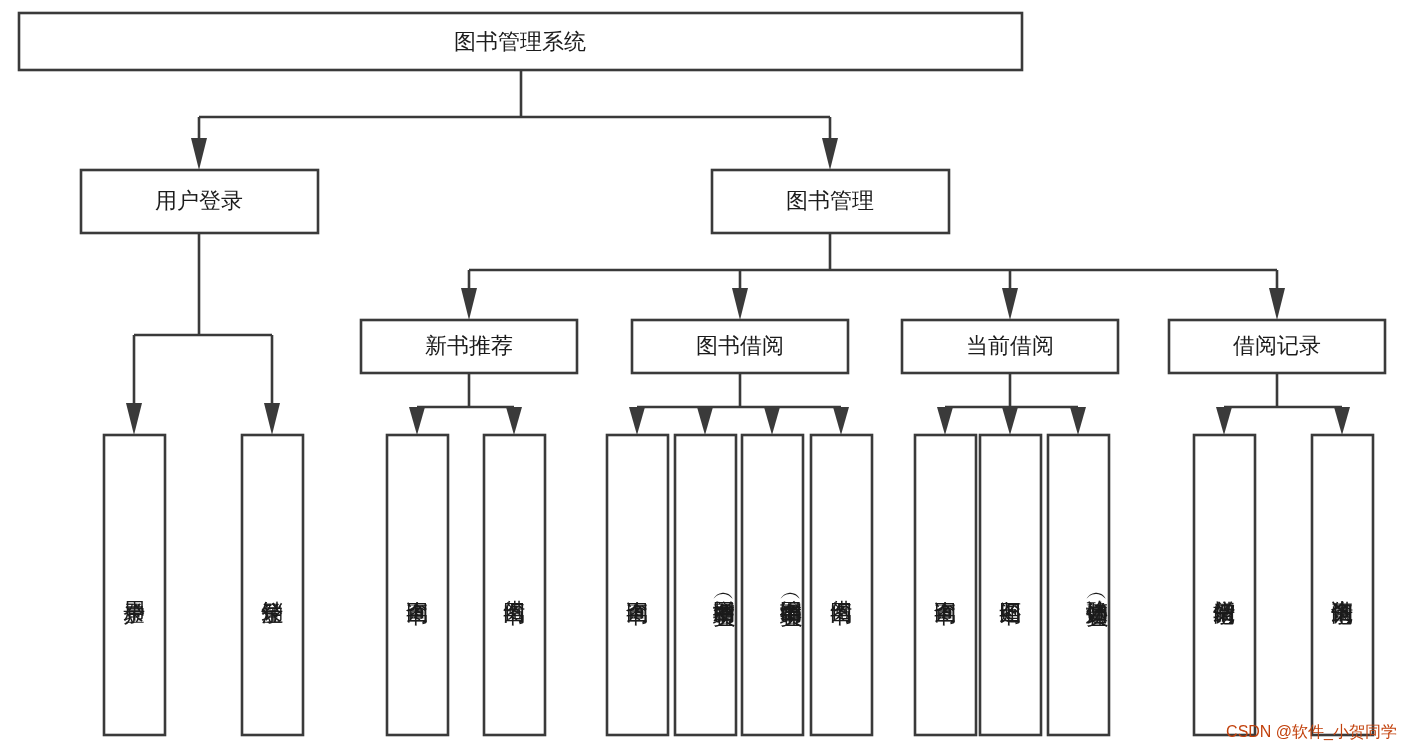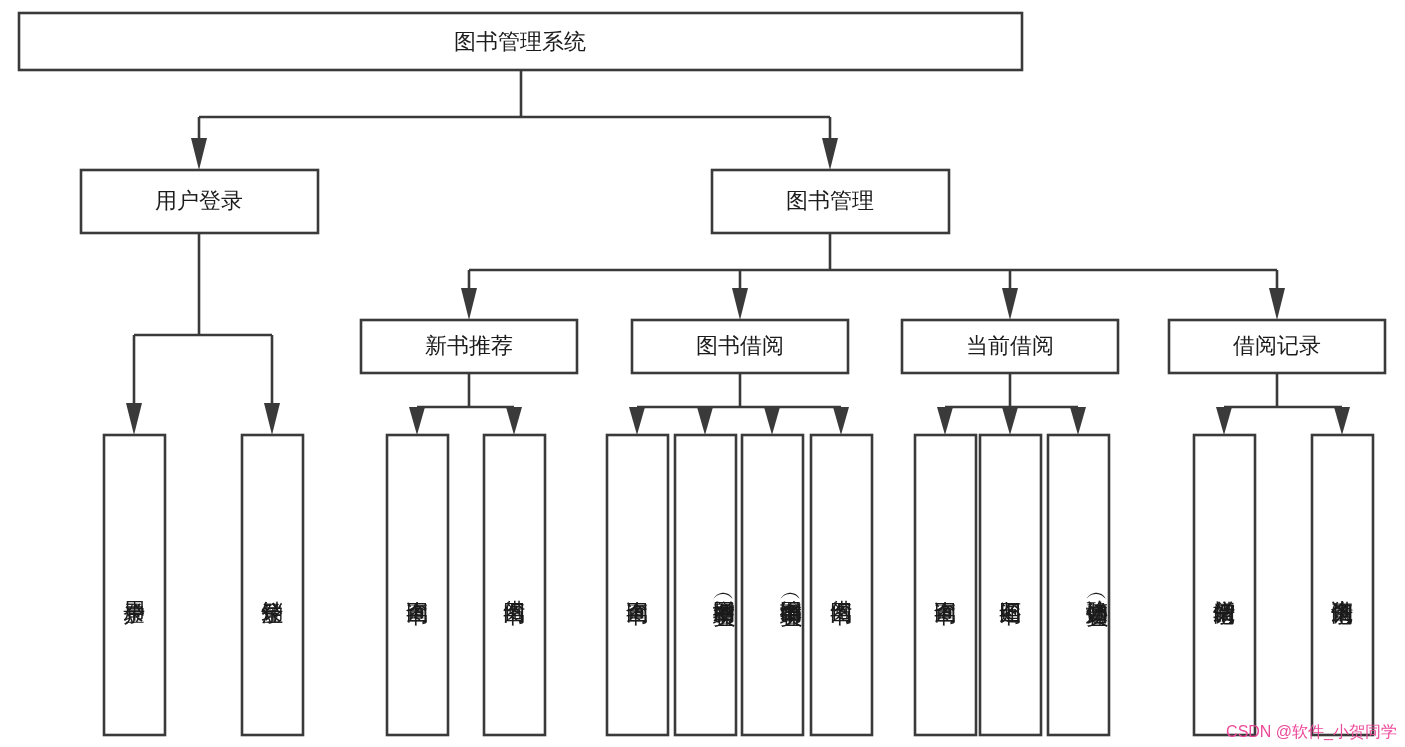--- a/index.html
+++ b/index.html
@@ -43,21 +43,21 @@
     fill:none;
     stroke-linecap:butt;
   }
   .arrow-head{fill:#3a3a3a;stroke:none;}
   .watermark{
     position:absolute;
     right:8px;
     bottom:4px;
     font-family:"Liberation Sans","DejaVu Sans",sans-serif;
     font-size:16px;
-    color:#ec4899;
+    color:#c2410c;
     white-space:nowrap;
     user-select:none;
   }
 </style>
 </head>
 <body>
 
 <div id="diagram-root">
 
   <svg class="canvas" viewBox="0 0 1405 747" xmlns="http://www.w3.org/2000/svg">

